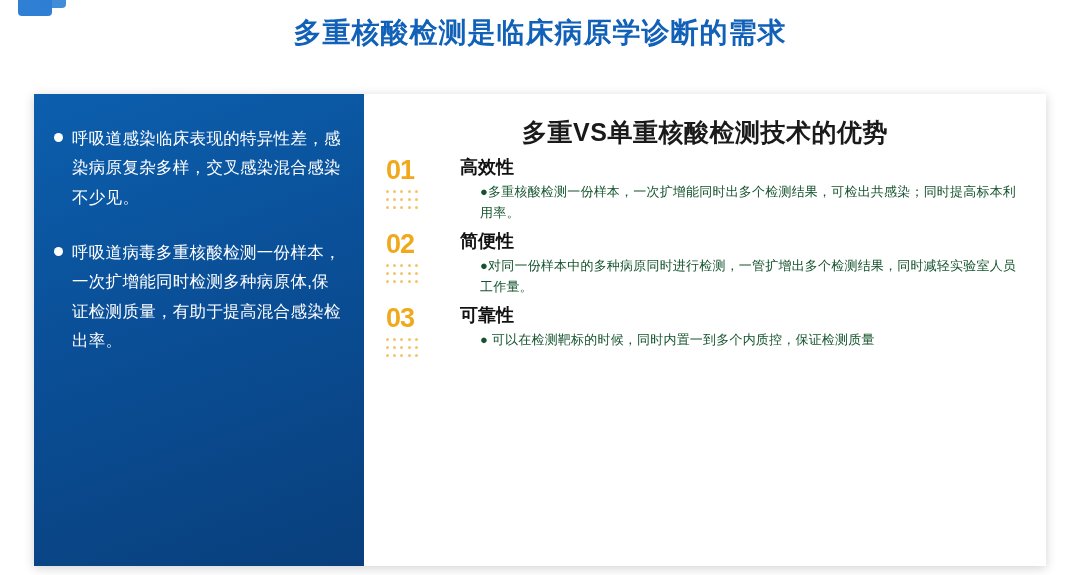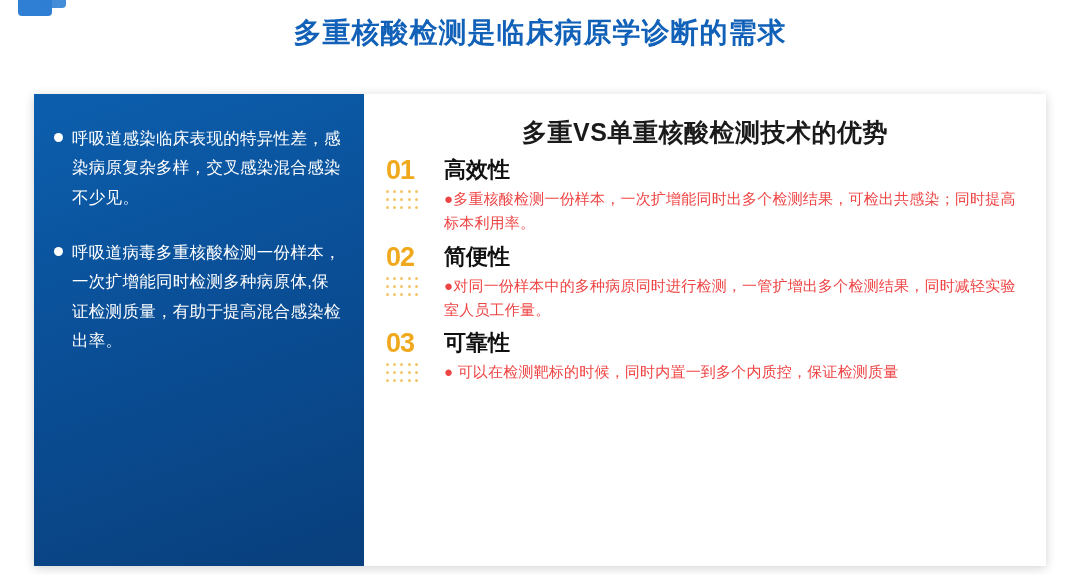--- a/index.html
+++ b/index.html
@@ -101,20 +101,21 @@
     font-size: 25px;
     font-weight: bold;
     color: #1a1a1a;
     margin-bottom: 6px;
     letter-spacing: 0.5px;
   }
   .item {
     display: flex;
     align-items: flex-start;
     margin-bottom: 6px;
+    gap: 16px;
   }
   .num-col {
     flex: 0 0 auto;
     width: 58px;
     text-align: left;
     padding-left: 4px;
     padding-top: 2px;
   }
   .num {
     font-size: 27px;
@@ -137,30 +138,31 @@
     width: 3px;
     height: 3px;
     border-radius: 50%;
     background: #f3c56a;
   }
   .item-body {
     flex: 1;
     padding-top: 0px;
   }
   .item-head {
-    font-size: 22px;
+    font-size: 18px;
     font-weight: bold;
     color: #111111;
     margin-bottom: 2px;
   }
   .item-para {
-    font-size: 15px;
+    font-size: 13px;
     line-height: 1.62;
-    color: #ef4444;
+    color: #14532d;
     letter-spacing: 0.2px;
+    margin-left: 20px;
   }
 </style>
 </head>
 <body>
 
 <div class="slide">
 
   <div class="corner-mark"></div>
   <div class="corner-mark-2"></div>
 

